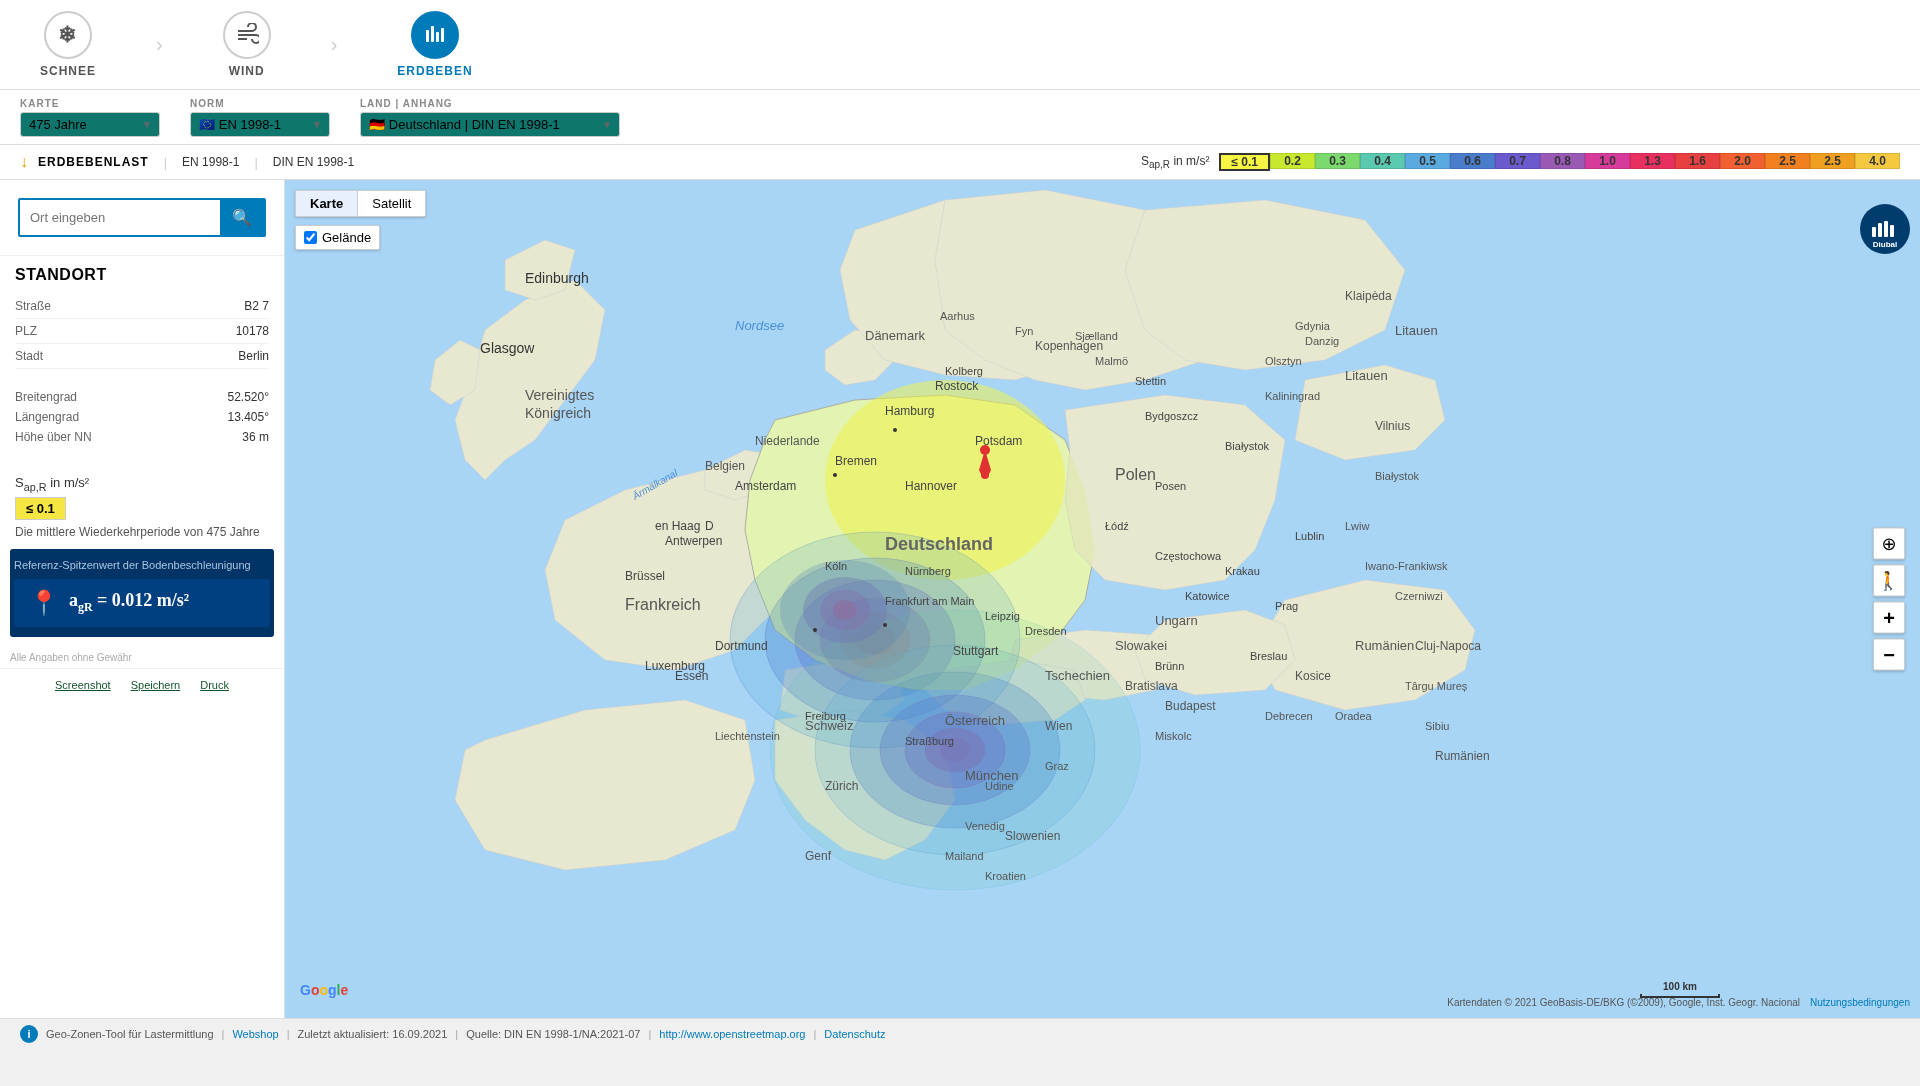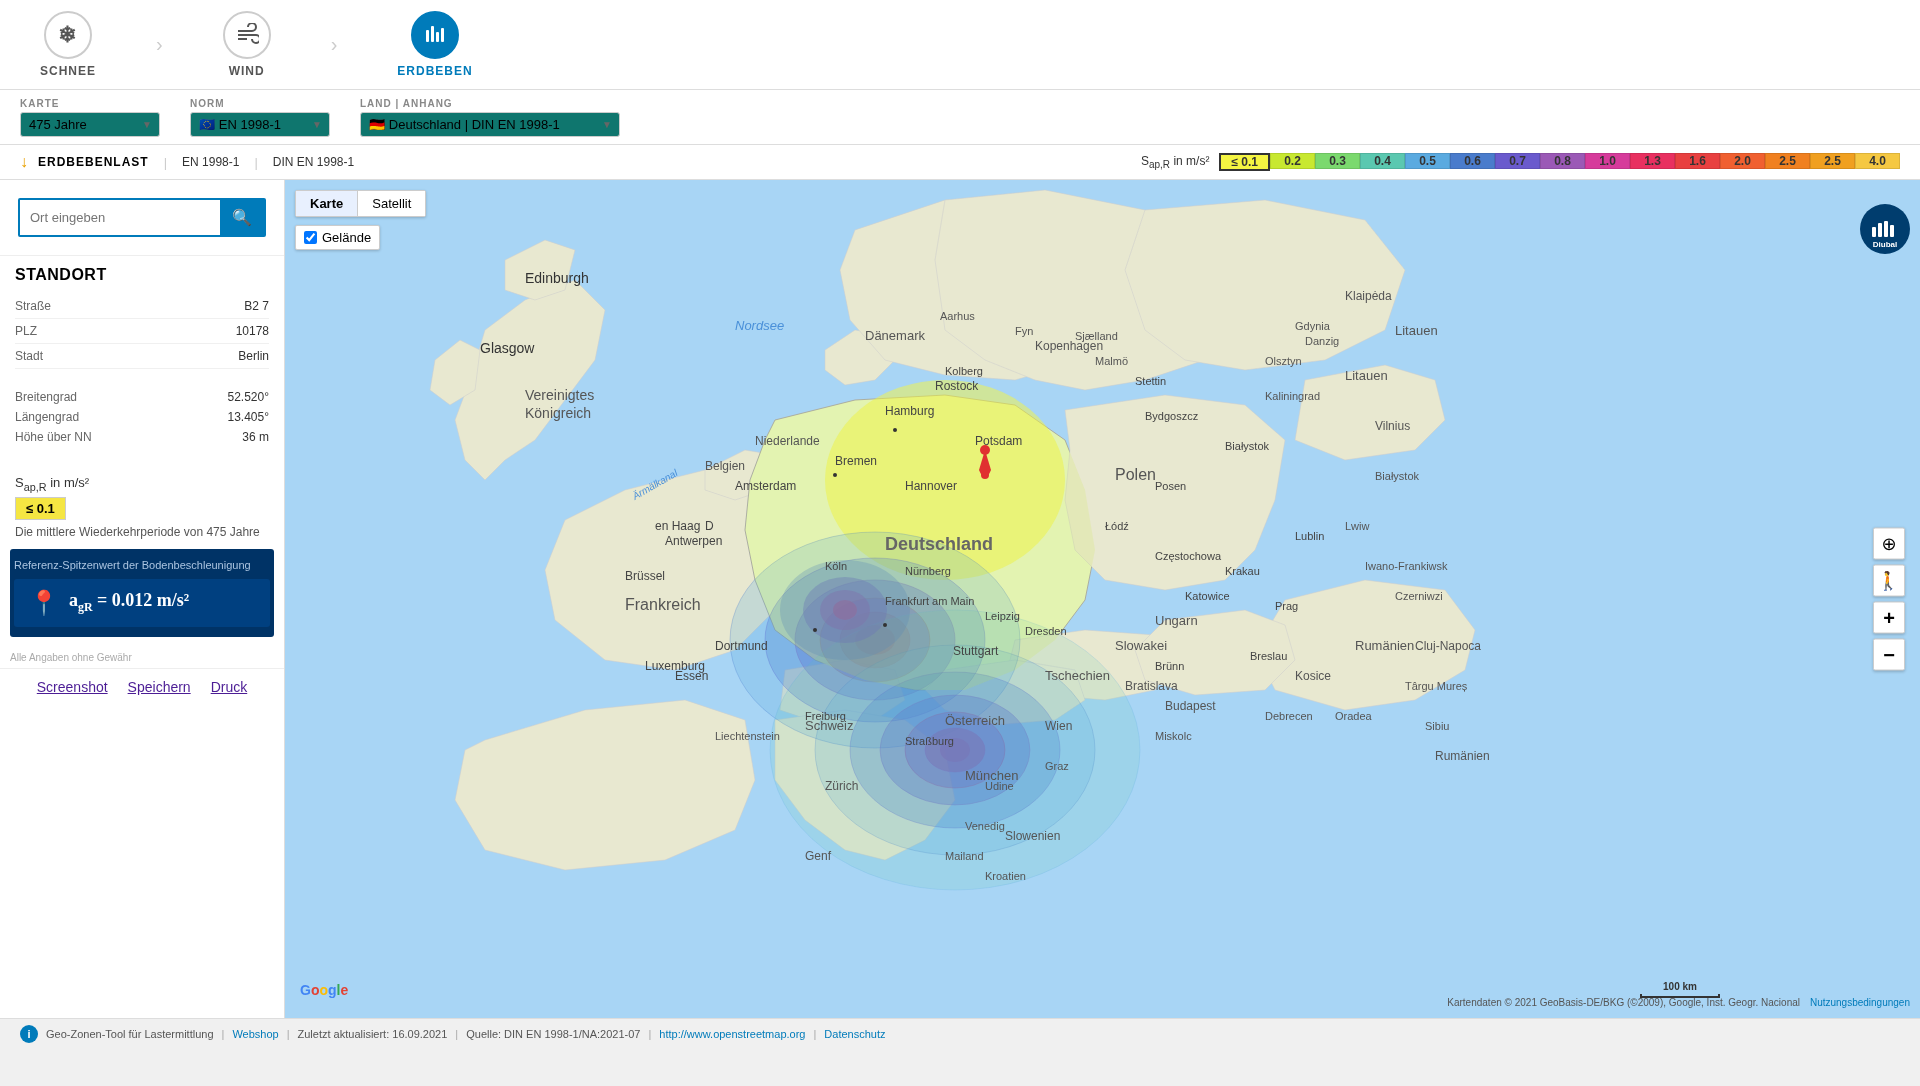--- a/index.html
+++ b/index.html
@@ -270,22 +270,22 @@
     .bottom-buttons {
       display: flex;
       justify-content: center;
       gap: 20px;
       padding: 10px;
       border-top: 1px solid #eee;
     }
     .bottom-btn {
       background: none;
       border: none;
-      color: #4c1d95;
-      font-size: 14px;
+      color: #14532d;
+      font-size: 11px;
       cursor: pointer;
       text-decoration: underline;
     }
 
     
     .map-area {
       flex: 1;
       position: relative;
       overflow: hidden;
       background: #a8d5f5;

